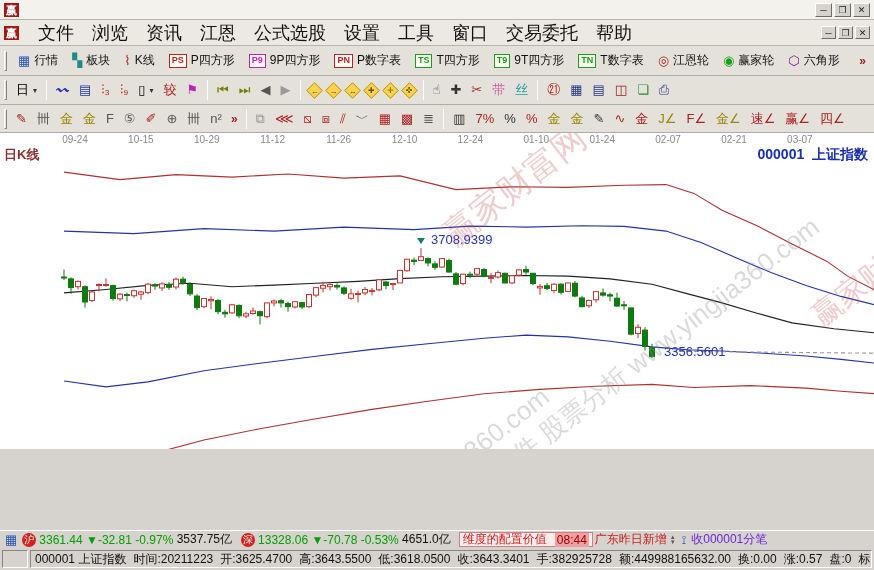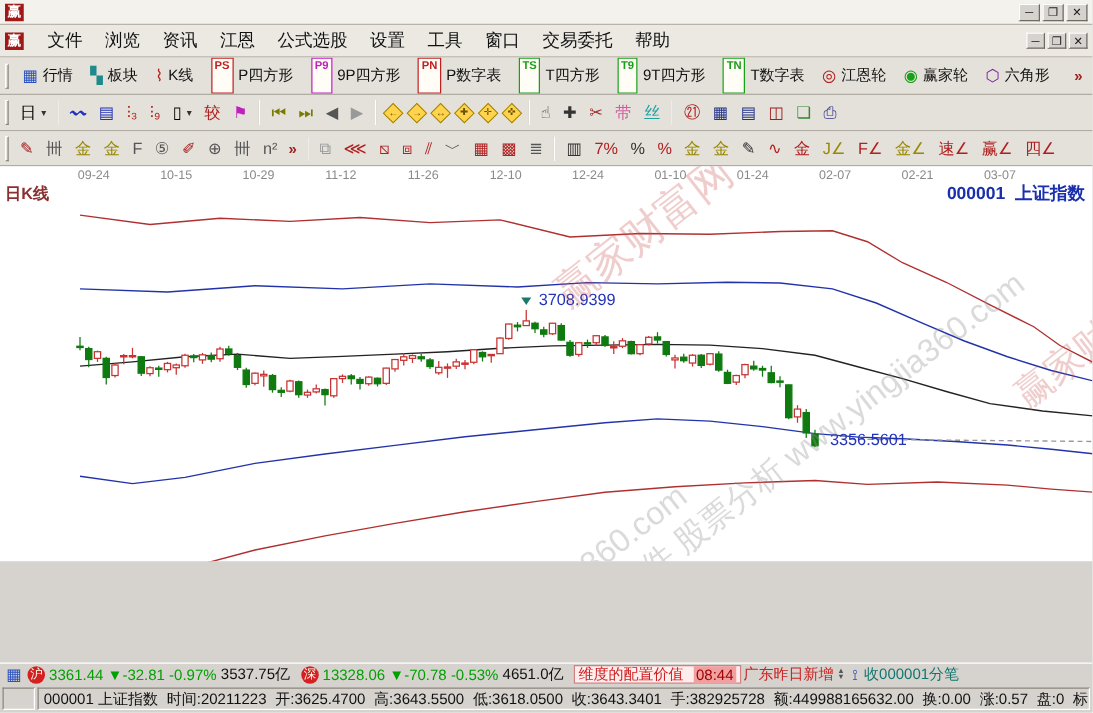--- a/index.html
+++ b/index.html
@@ -13,32 +13,32 @@
 .logo { color:#fff; background:#a01818; font-weight:bold; width:15px; height:14px; line-height:14px;
   text-align:center; font-size:11px; margin-right:5px; flex:none; }
 .title-text { font-size:12px; color:#111; white-space:nowrap; }
 .winbtns { margin-left:auto; display:flex; gap:2px; }
 .winbtn { width:17px; height:14px; background:#d6d3ce; border:1px solid; border-color:#fff #6f6b63 #6f6b63 #fff;
   font-size:9px; line-height:12px; text-align:center; color:#222; cursor:default; }
 
 .menubar { position:absolute; left:0; top:20px; width:874px; height:26px; background:#ece9e2;
   border-bottom:1px solid #b8b4ac; display:flex; align-items:center; padding:0 4px; }
 .menubar .logo { margin-right:10px; }
-.menu-item { padding:3px 9px; color:#111; font-size:14px; cursor:default; }
+.menu-item { padding:3px 9px; color:#111; font-size:18px; cursor:default; }
 .menubar .winbtns .winbtn { width:15px; height:13px; }
 
 
 .toolbar { position:absolute; left:0; width:874px; background:#e4e1da; border-bottom:1px solid #b0aca4;
   display:flex; align-items:center; padding:0 4px; overflow:hidden; white-space:nowrap; }
 #toolbar-main { top:46px; height:30px; }
 #toolbar-nav  { top:76px; height:29px; }
 #toolbar-draw { top:105px; height:28px; }
 .tb-item { display:inline-flex; align-items:center; gap:4px; padding:2px 6px; border:1px solid transparent; cursor:default; }
 .tb-label { font-size:12px; color:#111; }
-.badge { font-size:9px; font-weight:bold; border:1px solid; padding:0 2px; height:29px; line-height:11px; background:#fffdf6; }
+.badge { font-size:9px; font-weight:bold; border:1px solid; padding:0 2px; height:14px; line-height:11px; background:#fffdf6; }
 .tbicon { font-size:13px; line-height:14px; }
 .tb-sep { width:1px; height:20px; background:#a8a49c; border-right:1px solid #fff; margin:0 4px; flex:none; }
 .grip { width:3px; height:20px; border:1px solid; border-color:#fff #8a867e #8a867e #fff; margin-right:4px; flex:none; }
 .overflow { color:#a02020; font-weight:bold; padding:0 4px; font-size:12px; }
 .diamond { width:15px; height:15px; background:#ffd34d; border:1px solid #a08000; transform:rotate(45deg) scale(.78);
   display:inline-flex; align-items:center; justify-content:center; margin:0 2px; }
 .diamond i { transform:rotate(-45deg); font-style:normal; font-size:10px; color:#6b5400; font-weight:bold; }
 .dropdown-arrow { font-size:8px; color:#333; }
 .small-btn { font-size:12px; padding:1px 4px; }
 
@@ -64,21 +64,21 @@
 .board-icon { color:#2a52be; font-size:13px; margin:0 2px; flex:none; }
 .green { color:#00a000; }
 .t-sep { color:#111; margin-right:6px; }
 .headline-box { display:inline-flex; align-items:center; border:1px solid #d08080; background:#ffecec;
   padding:0 3px; margin:0 2px; height:15px; flex:none; }
 .headline-text { color:#cc2020; margin-right:8px; }
 .headline-time { background:#f0a0a0; color:#a00000; padding:0 2px; }
 .news { color:#cc2020; overflow:hidden; max-width:92px; flex:none; }
 .spinner { display:inline-flex; flex-direction:column; line-height:5px; font-size:6px; color:#555; margin:0 3px; flex:none; }
 .antenna { color:#2a52be; font-size:12px; margin:0 3px; flex:none; }
-.right-link { color:#0f766e; margin-left:2px; flex:none; }
+.right-link { color:#6d28d9; margin-left:2px; flex:none; }
 
 #statusbar { position:absolute; left:0; top:548px; width:874px; height:22px; background:#d6d3ce;
   display:flex; align-items:center; gap:2px; padding:2px 2px; font-size:12px; }
 .status-cell { height:18px; border:1px solid; border-color:#8a867e #fff #fff #8a867e; background:#d6d3ce;
   display:flex; align-items:center; padding:0 4px; white-space:nowrap; overflow:hidden; }
 .status-cell.small { width:26px; flex:none; }
 .status-cell.main { flex:1; }
 .status-cell span { margin-right:7px; color:#111; }
 </style>
 </head>

